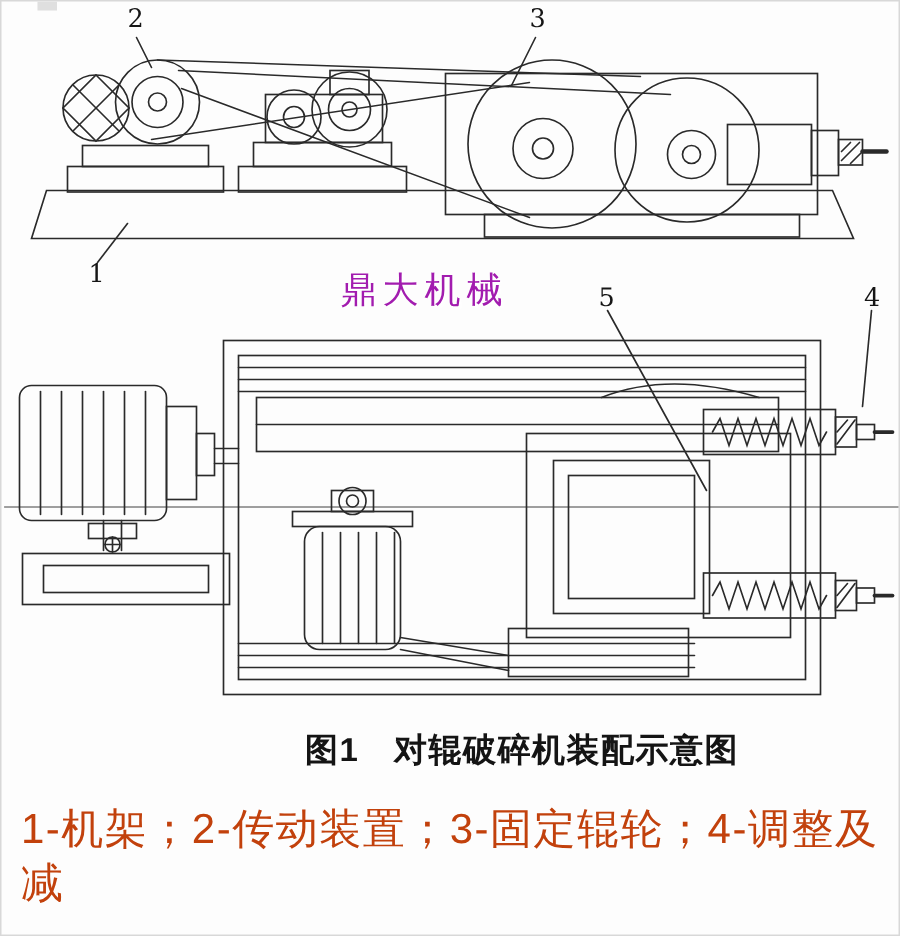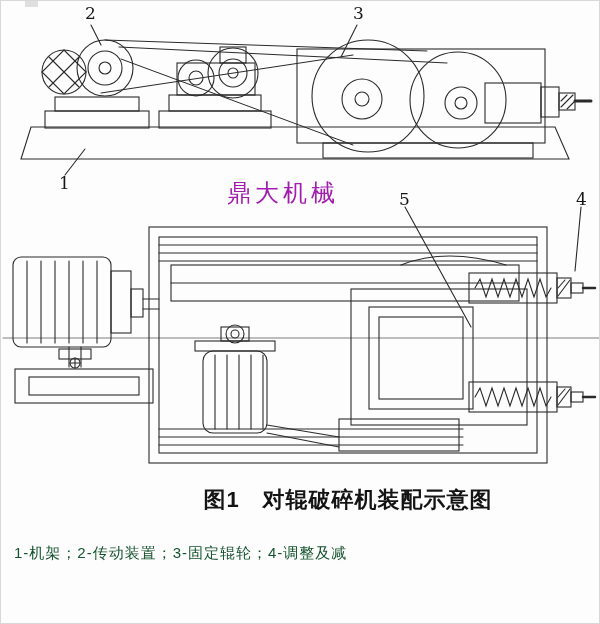--- a/index.html
+++ b/index.html
@@ -38,22 +38,22 @@
     text-align:center;
     font-size:22px;
     font-weight:bold;
     color:#141414;
     letter-spacing:1px;
     padding-left:48px;
   }
   .legend{
     position:absolute;
     left:13px;top:534px;
-    font-size:15px;
-    color:#14532d;
+    font-size:28px;
+    color:#c2410c;
     letter-spacing:1px;
     line-height:36px;
   }
 </style>
 </head>
 <body>
 
 <div class="page">
 
   <svg width="600" height="624" viewBox="0 0 600 624">

